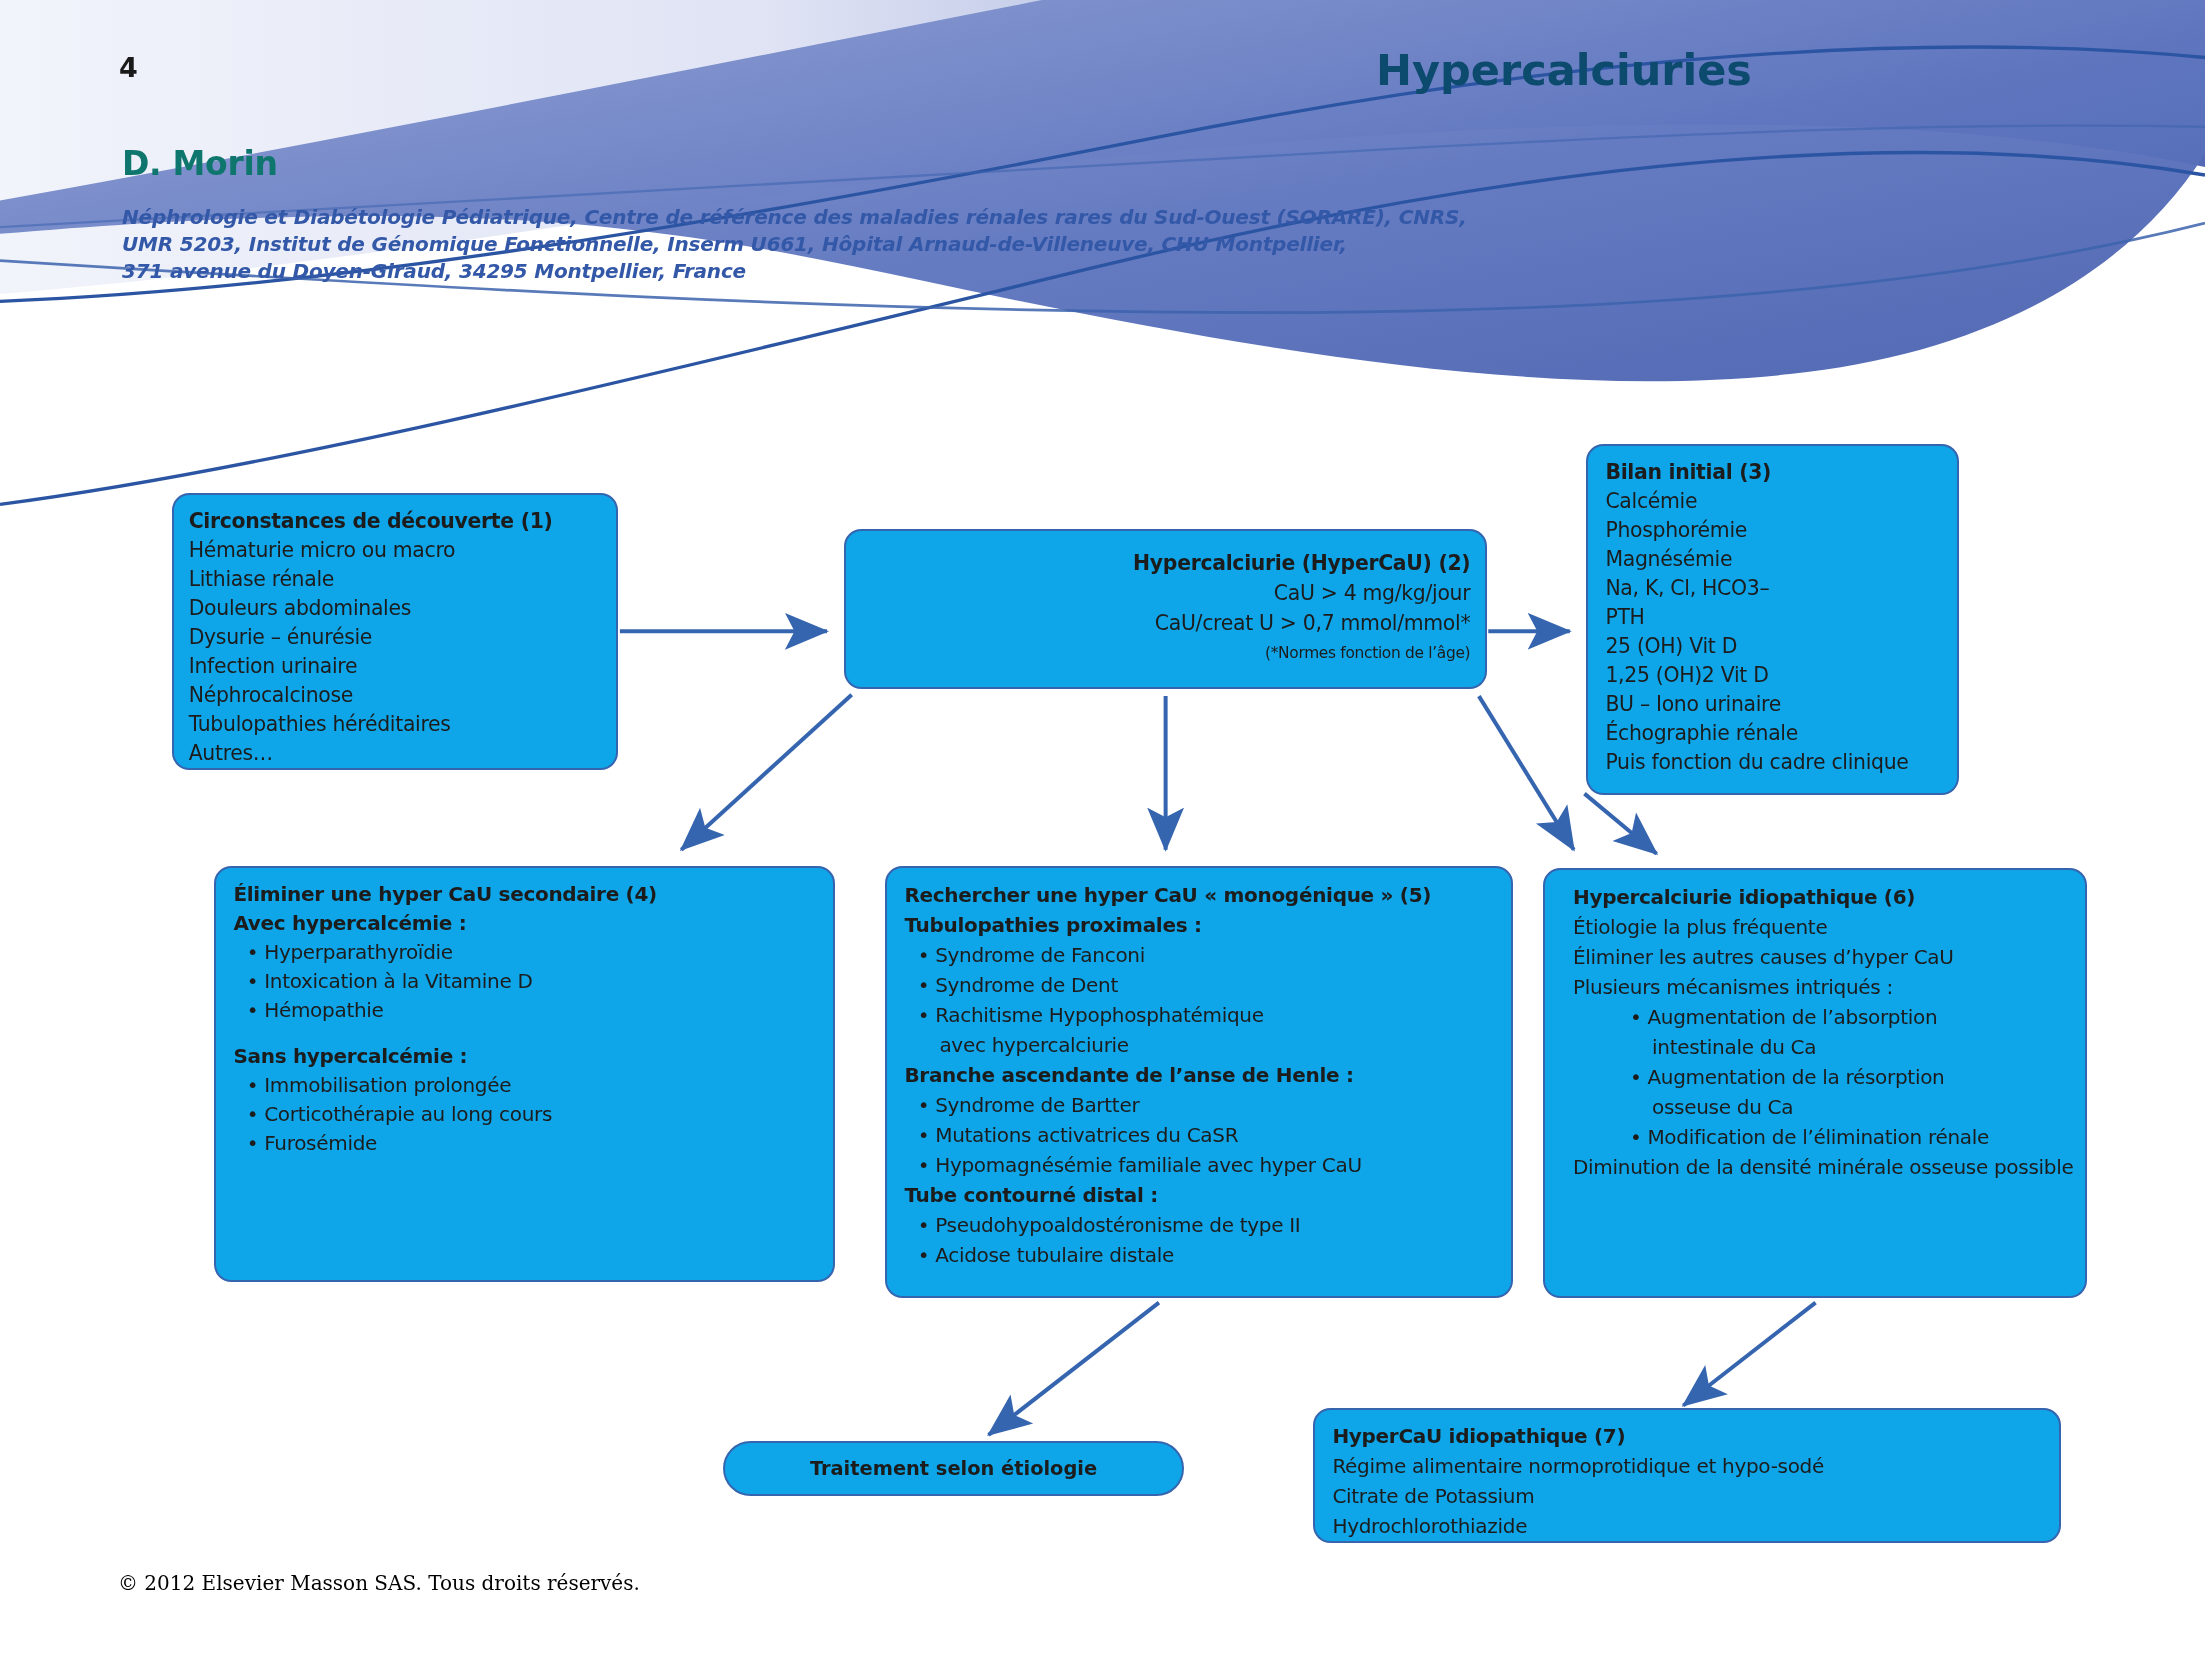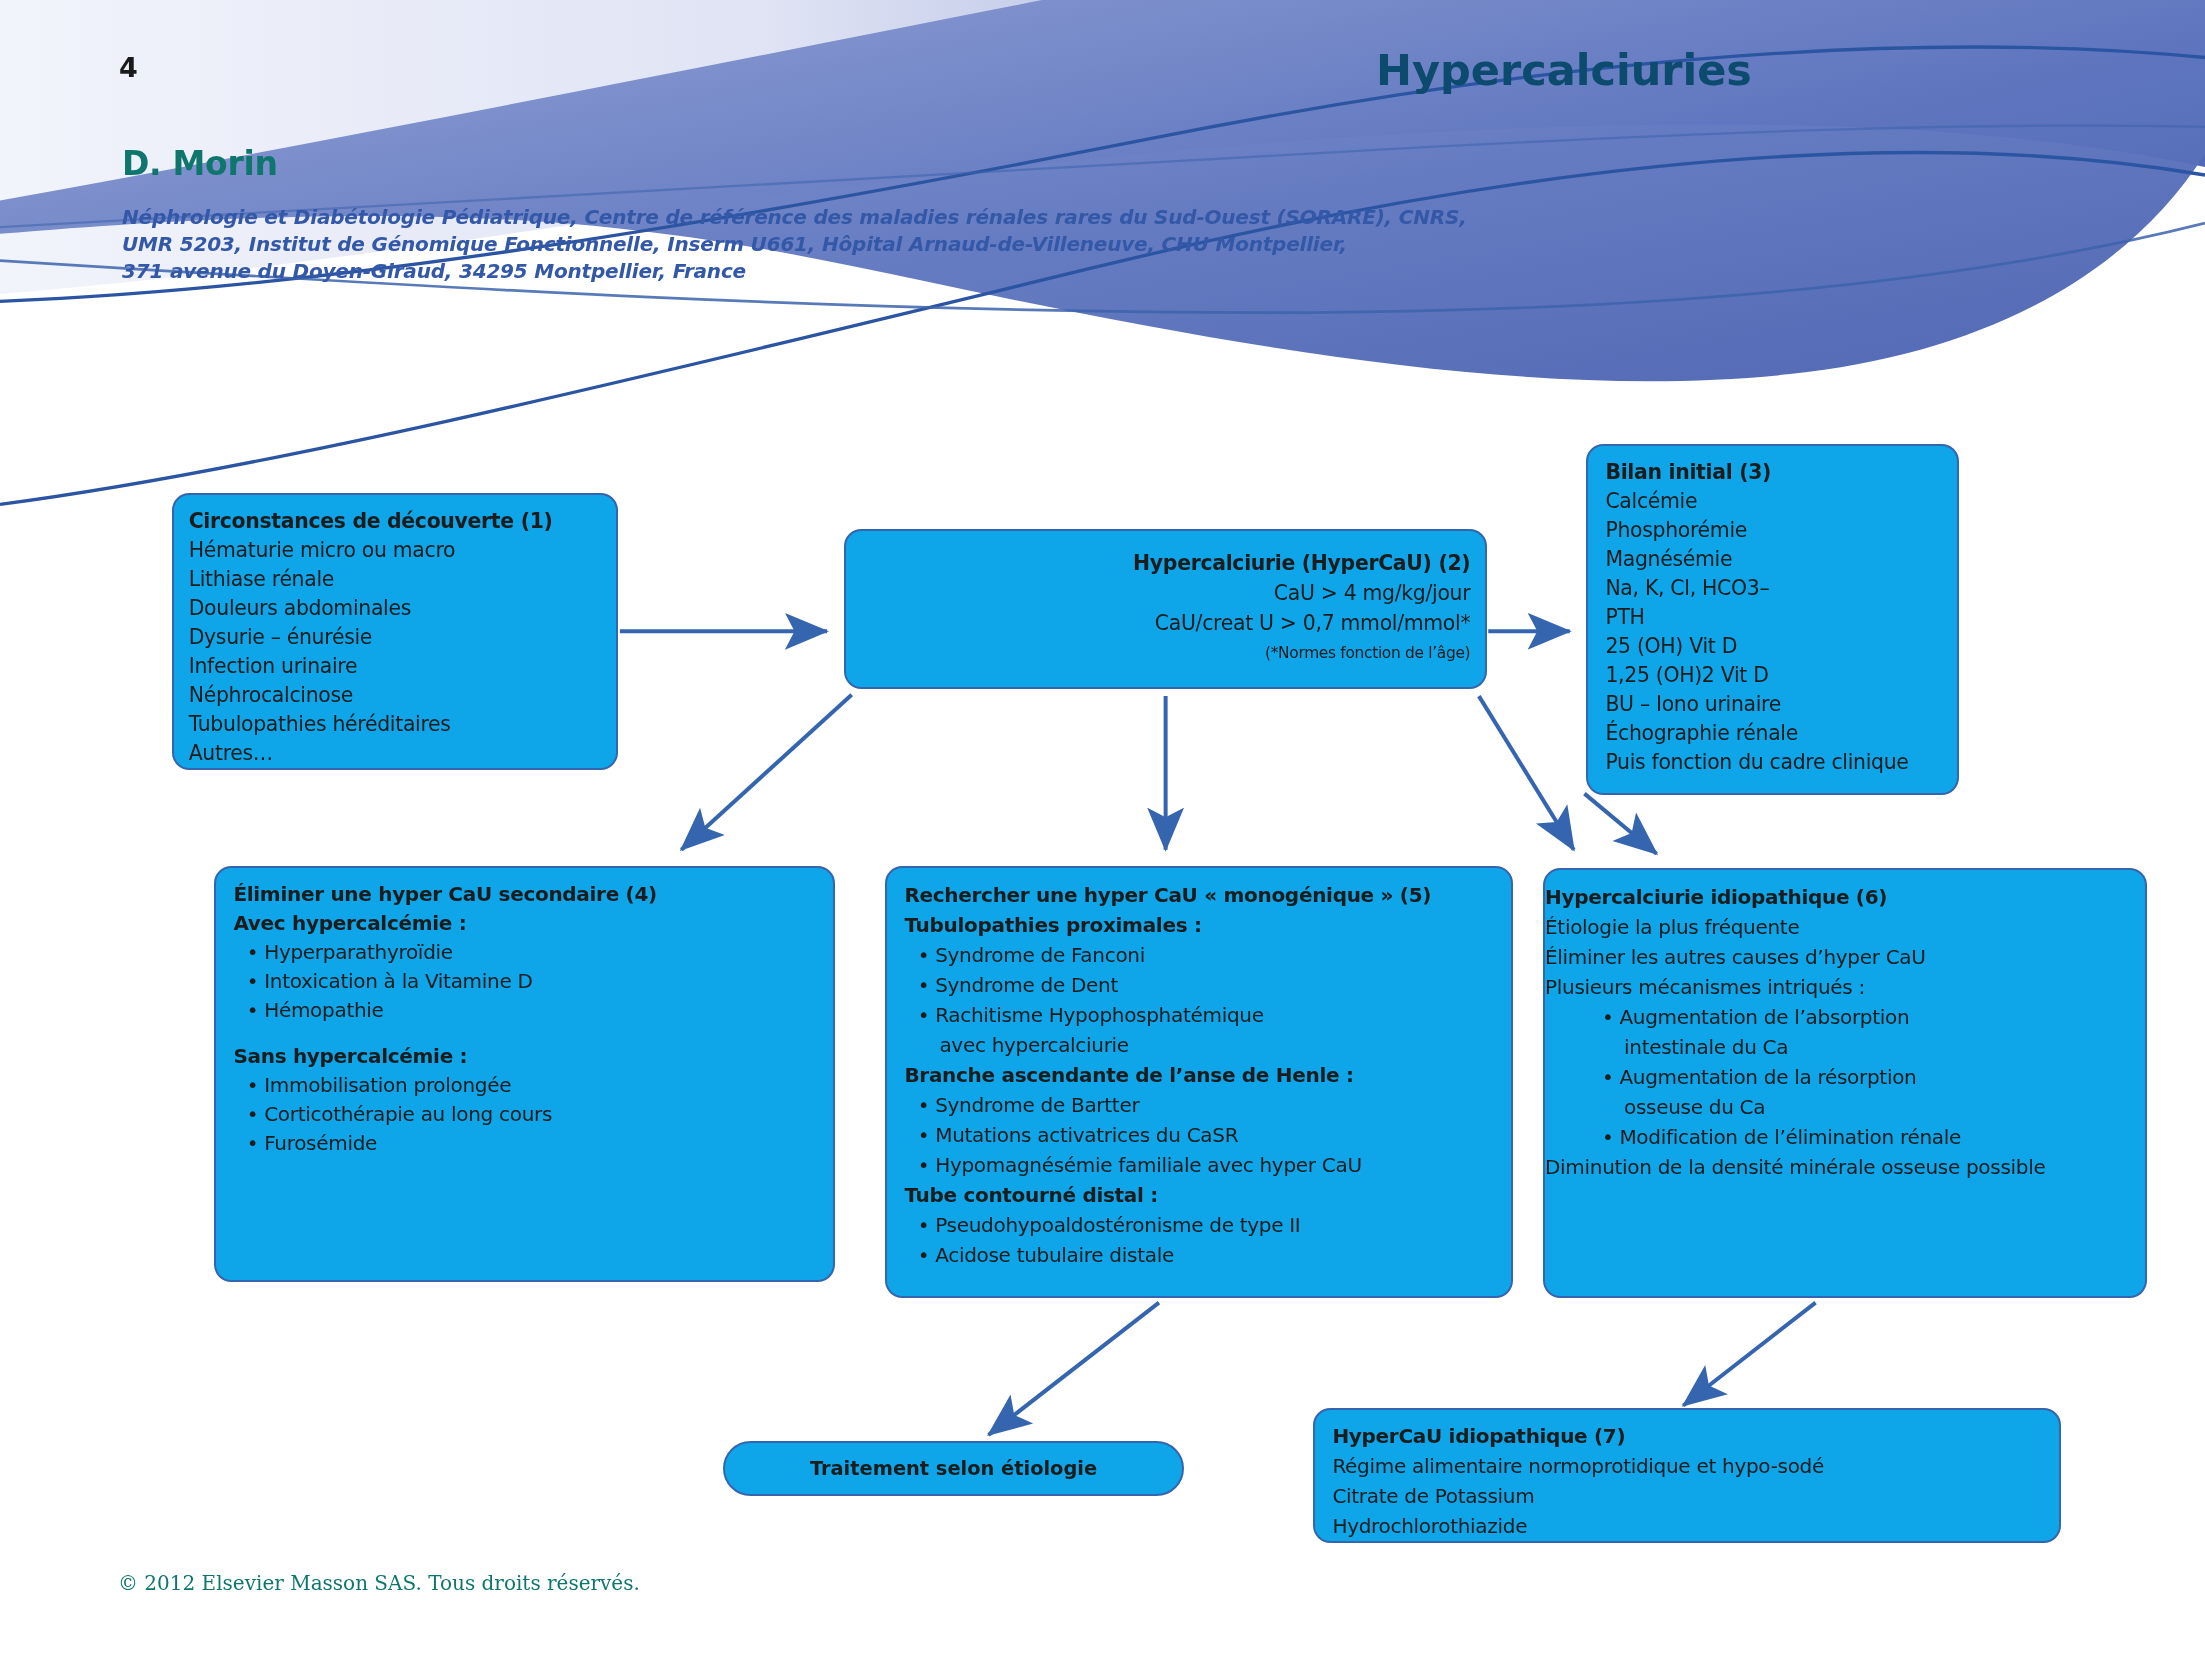--- a/index.html
+++ b/index.html
@@ -29,21 +29,21 @@
   .affil{
     position:absolute;left:122px;top:204px;width:1269px;
     font-family:"DejaVu Sans","Liberation Sans",sans-serif;
     font-style:italic;font-weight:bold;font-size:20px;line-height:27px;
     color:#3358a8;letter-spacing:-0.2px;
   }
   .affil div{white-space:nowrap;}
   .copyright{
     position:absolute;left:118px;top:1571px;
     font-family:"DejaVu Serif","Liberation Serif",serif;
-    font-size:20px;color:#0f766e;
+    font-size:20px;color:#000000;
   }
 
   
   .box{
     position:absolute;box-sizing:border-box;
     border:2.3px solid #3665b0;border-radius:17.4px;background:#0ea5e9;
     padding:9.4px 14.7px;
     font-family:"DejaVu Sans","Liberation Sans",sans-serif;
     color:#1c1c1c;
   }
@@ -59,21 +59,21 @@
   #box1{left:172px;top:493px;width:446px;height:277px;font-size:20.4px;line-height:29px;padding-top:12px;}
   
   #box2{left:844px;top:529px;width:643px;height:160px;font-size:20.4px;line-height:30px;padding-top:17.4px;padding-left:17.4px;text-align:right;}
   
   #box3{left:1586px;top:444px;width:373px;height:351px;font-size:20.4px;line-height:29px;padding-top:12px;padding-left:17.4px;}
   
   #box4{left:214px;top:866px;width:621px;height:416px;font-size:20px;line-height:29px;padding-top:12px;padding-left:17.4px;}
   
   #box5{left:885px;top:866px;width:628px;height:432px;font-size:20px;line-height:30px;padding-top:12px;padding-left:17.4px;}
   
-  #box6{left:1543px;top:868px;width:604px;height:430px;font-size:20px;line-height:30px;padding-top:12px;padding-left:0;}
+  #box6{left:1543px;top:868px;width:544px;height:430px;font-size:20px;line-height:30px;padding-top:12px;padding-left:28px;}
   #box6 .ind2{padding-left:57px;}
   #box6 .ind3{padding-left:79px;}
   
   #box7{left:1313px;top:1408px;width:748px;height:135px;font-size:20px;line-height:30px;padding-top:10.7px;padding-left:17.4px;}
   
   #boxT{left:723px;top:1441px;width:461px;height:55px;font-size:19.4px;
         border-radius:28px;display:flex;align-items:center;justify-content:center;
         font-weight:bold;padding:0;}
 </style>
 </head>

